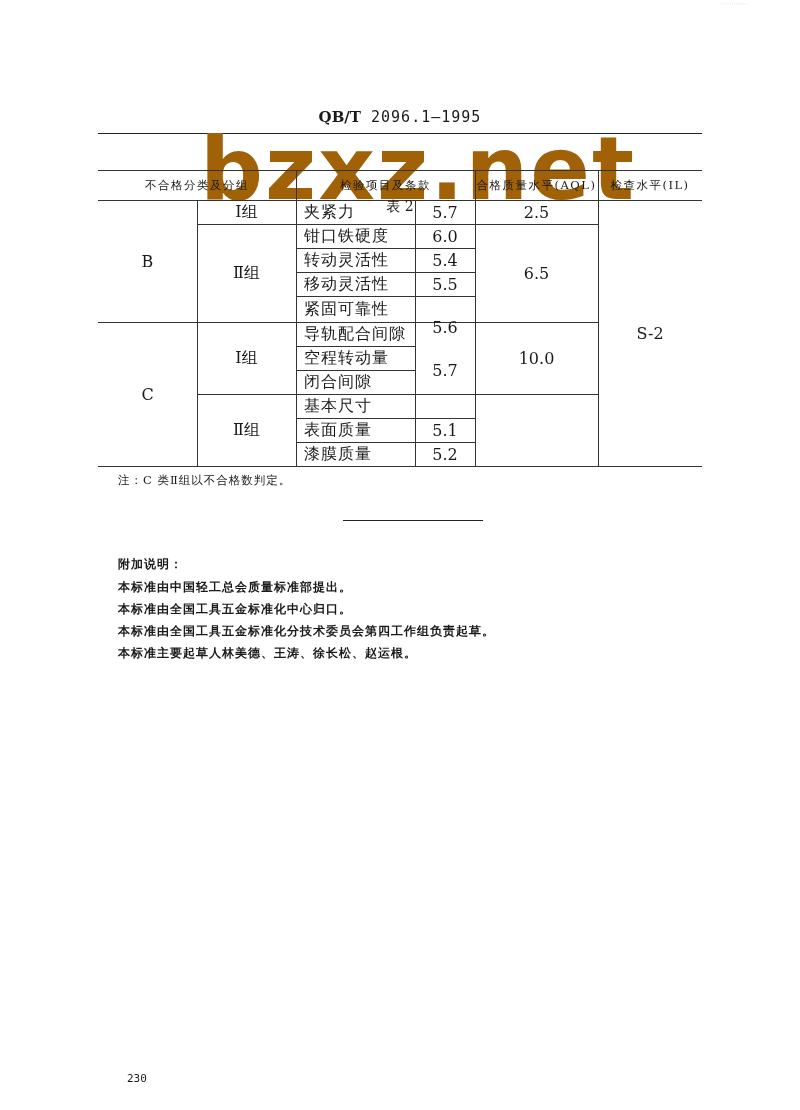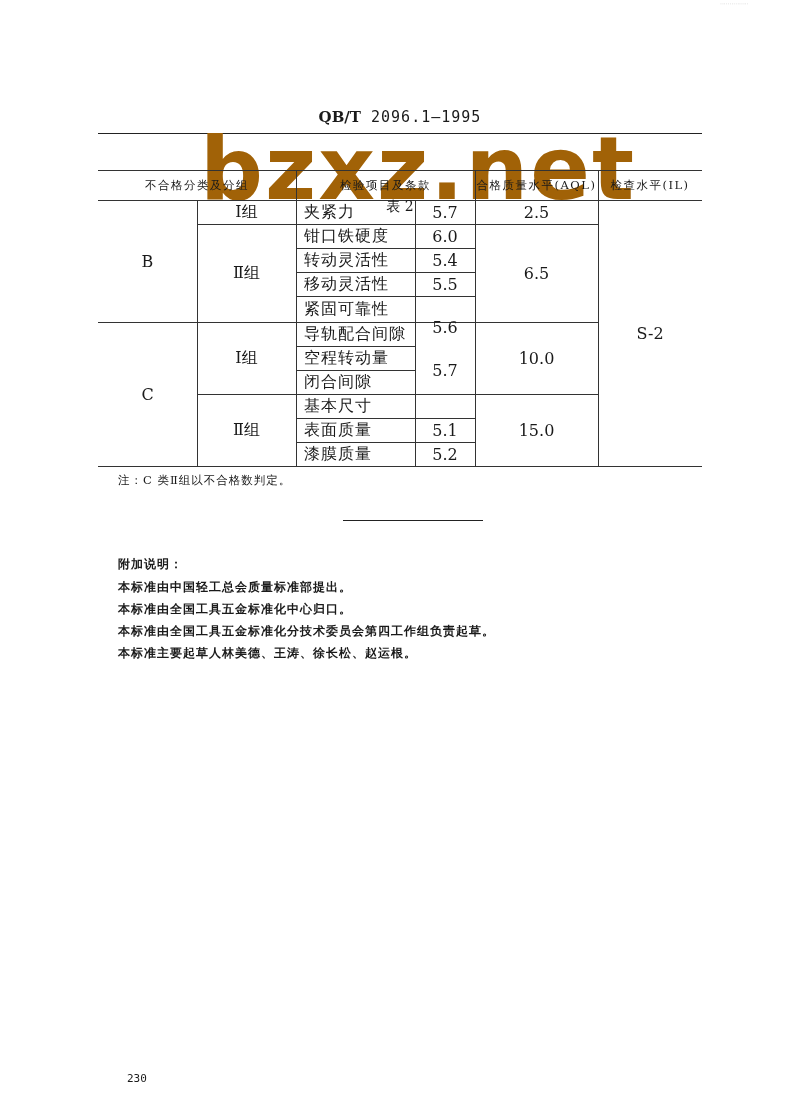--- a/index.html
+++ b/index.html
@@ -100,21 +100,20 @@
   <div class="cell left" style="left:296px;top:370px;width:119px;height:24px;">闭合间隙</div>
   <div class="cell left" style="left:296px;top:394px;width:119px;height:24px;">基本尺寸</div>
   <div class="cell center" style="left:415px;top:322px;width:60px;height:96px;">5.7</div>
 
   <div class="cell left" style="left:296px;top:418px;width:119px;height:24px;">表面质量</div>
   <div class="cell center" style="left:415px;top:418px;width:60px;height:24px;">5.1</div>
   <div class="cell left" style="left:296px;top:442px;width:119px;height:24px;">漆膜质量</div>
   <div class="cell center" style="left:415px;top:442px;width:60px;height:24px;">5.2</div>
 
   <div class="cell center" style="left:475px;top:322px;width:123px;height:72px;">10.0</div>
-  <div class="cell center" style="left:475px;top:394px;width:123px;height:72px;">15.0</div>
 
   <div class="cell center" style="left:598px;top:200px;width:104px;height:266px;">S-2</div>
 </div>
 
 <div class="abs note">注：C 类Ⅱ组以不合格数判定。</div>
 <div class="abs mid-rule"></div>
 
 <div class="abs addl addl-title">附加说明：</div>
 <div class="abs addl" style="top:579px;">本标准由中国轻工总会质量标准部提出。</div>
 <div class="abs addl" style="top:601px;">本标准由全国工具五金标准化中心归口。</div>

